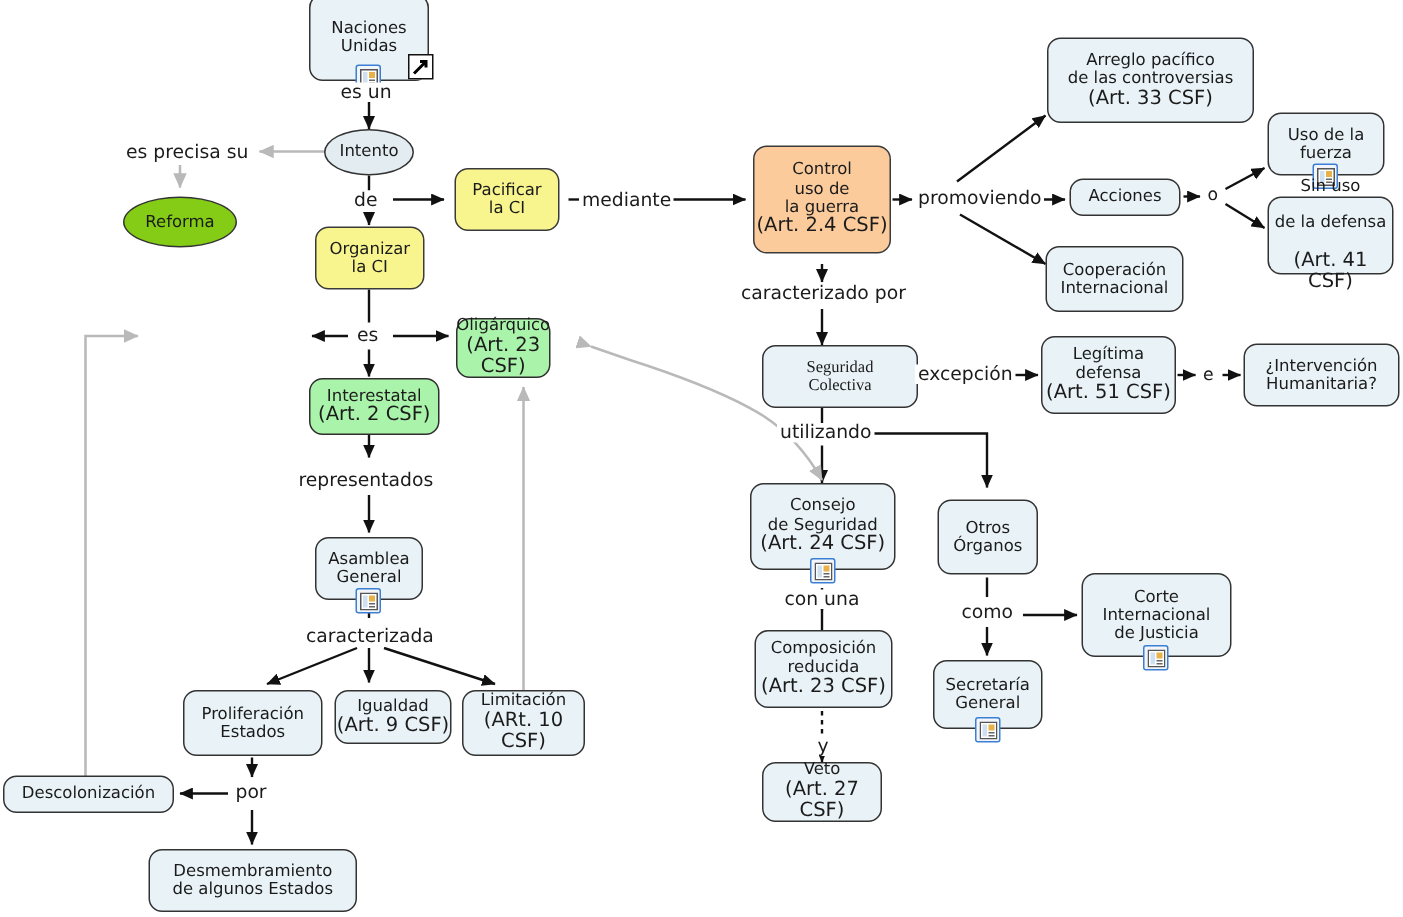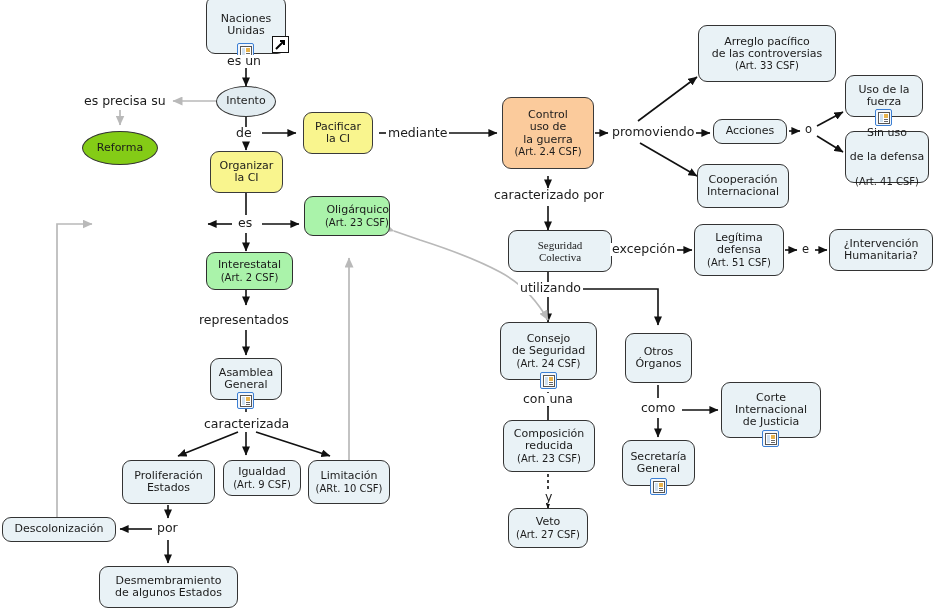--- a/index.html
+++ b/index.html
@@ -5,21 +5,21 @@
   html,body{margin:0;padding:0;background:#ffffff;}
   body{font-family:"DejaVu Sans","Liberation Sans",sans-serif;}
   #canvas{position:relative;width:935px;height:611px;overflow:hidden;background:#fff;}
   svg.edges{position:absolute;left:0;top:0;width:935px;height:611px;pointer-events:none;}
 
   .node{position:absolute;box-sizing:border-box;border:1.4px solid #333;
         border-radius:9px;display:flex;flex-direction:column;align-items:center;
         justify-content:center;text-align:center;color:#1b1b1b;
         background:#e8f1f5;line-height:1.12;}
   .node .t1{font-size:11px;}
-  .node .t2{font-size:10px;}
+  .node .t2{font-size:13px;}
   .node.blue{background:#e9f2f6;}
   .node.yellow{background:#f9f58e;border-color:#3a3a3a;}
   .node.green{background:#aaf3aa;border-color:#2f2f2f;}
   .node.orange{background:#fbcb9c;border-color:#3a3a3a;}
   .node.ellipse{border-radius:50%;background:#e2ecf1;}
   .node.ellipse-white{border-radius:50%;background:#84cc16;}
 
   .lbl{position:absolute;font-size:12.5px;color:#1b1b1b;white-space:nowrap;
        background:#fff;padding:0 2px;line-height:1;}
   .lbl.small{font-size:11.5px;}
@@ -167,21 +167,21 @@
     <span class="t1">Pacificar</span>
     <span class="t1">la CI</span>
   </div>
 
   <div class="node yellow" style="left:210px;top:151px;width:73px;height:42px;">
     <span class="t1">Organizar</span>
     <span class="t1">la CI</span>
   </div>
 
 
-  <div class="node green" style="left:304px;top:196px;width:86px;height:40px;align-items:flex-end;">
+  <div class="node green" style="left:304px;top:212px;width:63px;height:40px;">
     <span class="t1">Oligárquico</span>
     <span class="t2">(Art. 23 CSF)</span>
   </div>
 
   <div class="node green" style="left:206px;top:252px;width:87px;height:38px;">
     <span class="t1">Interestatal</span>
     <span class="t2">(Art. 2 CSF)</span>
   </div>
 
   <div class="node blue" style="left:210px;top:358px;width:72px;height:42px;">

